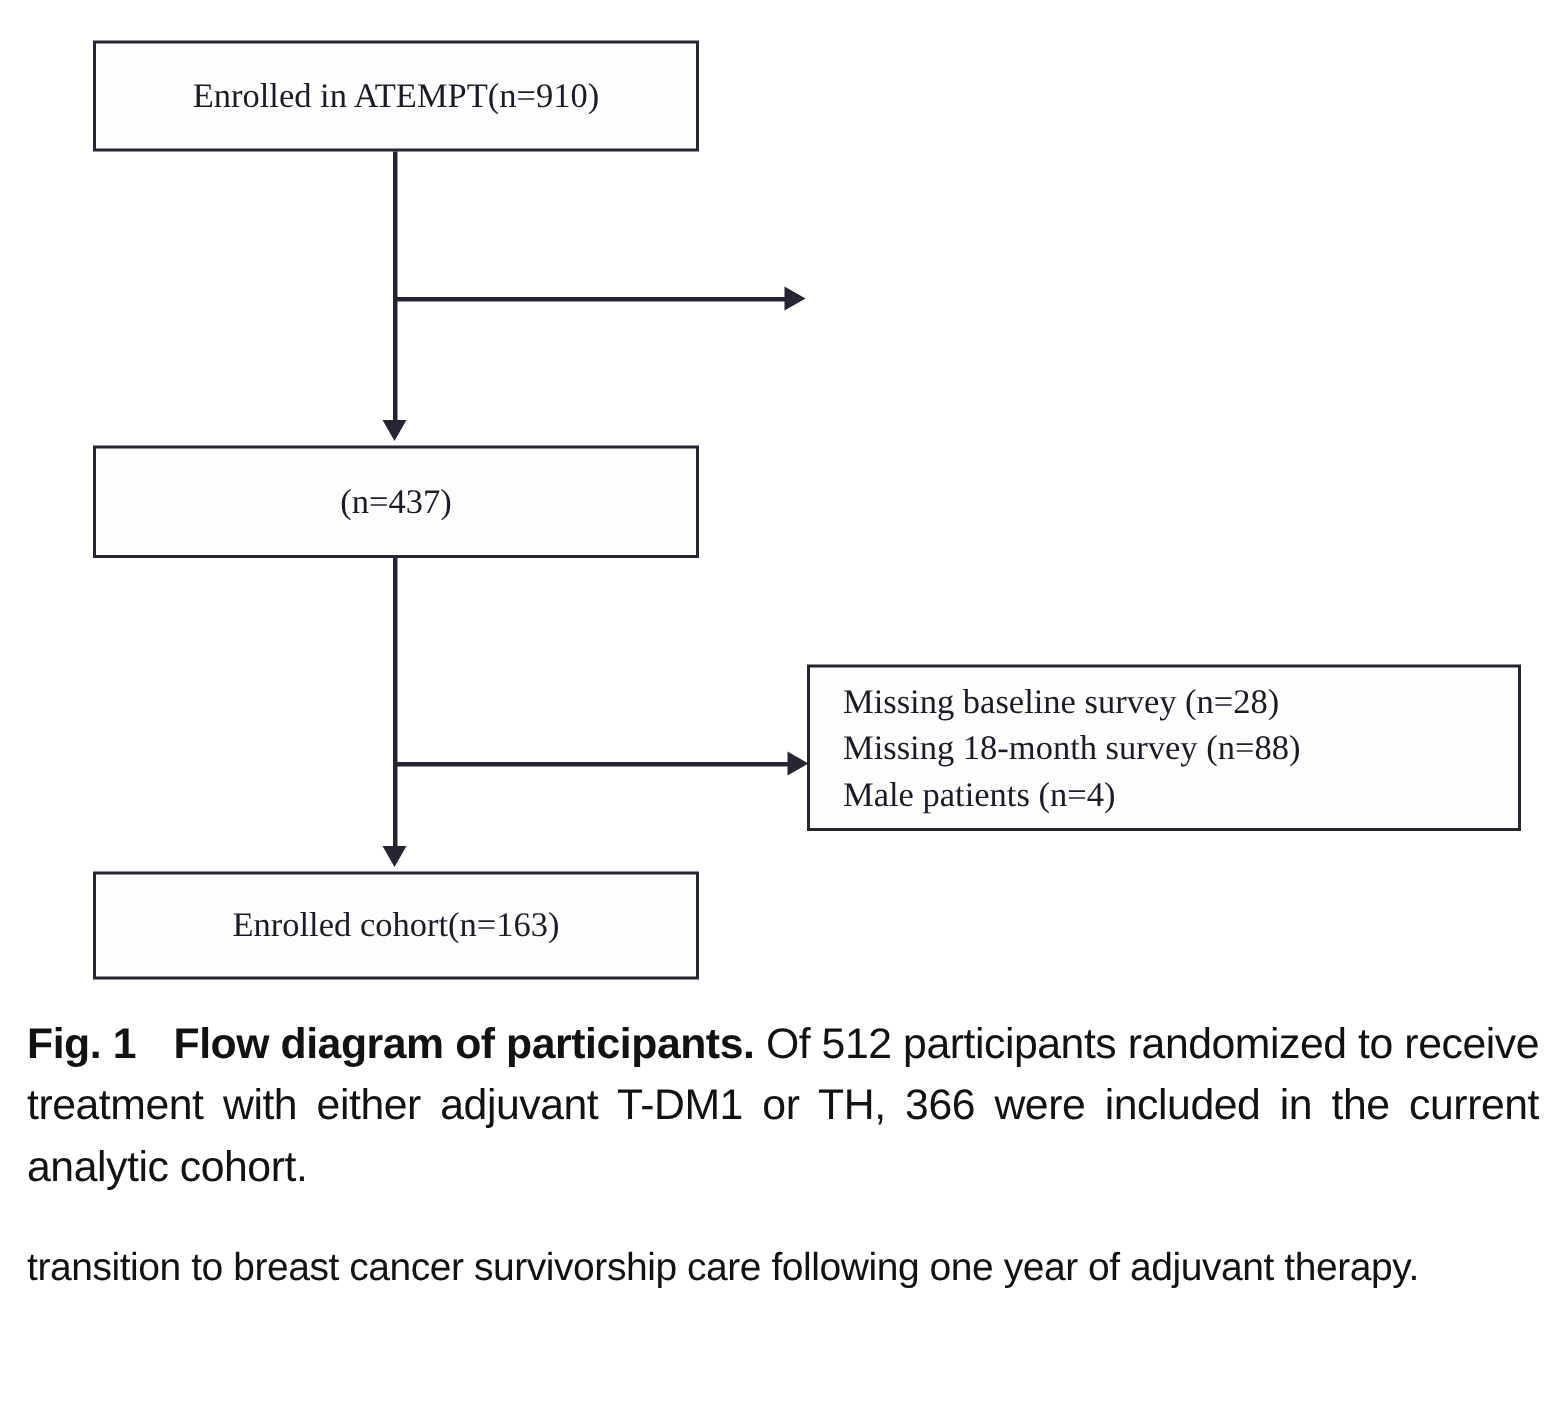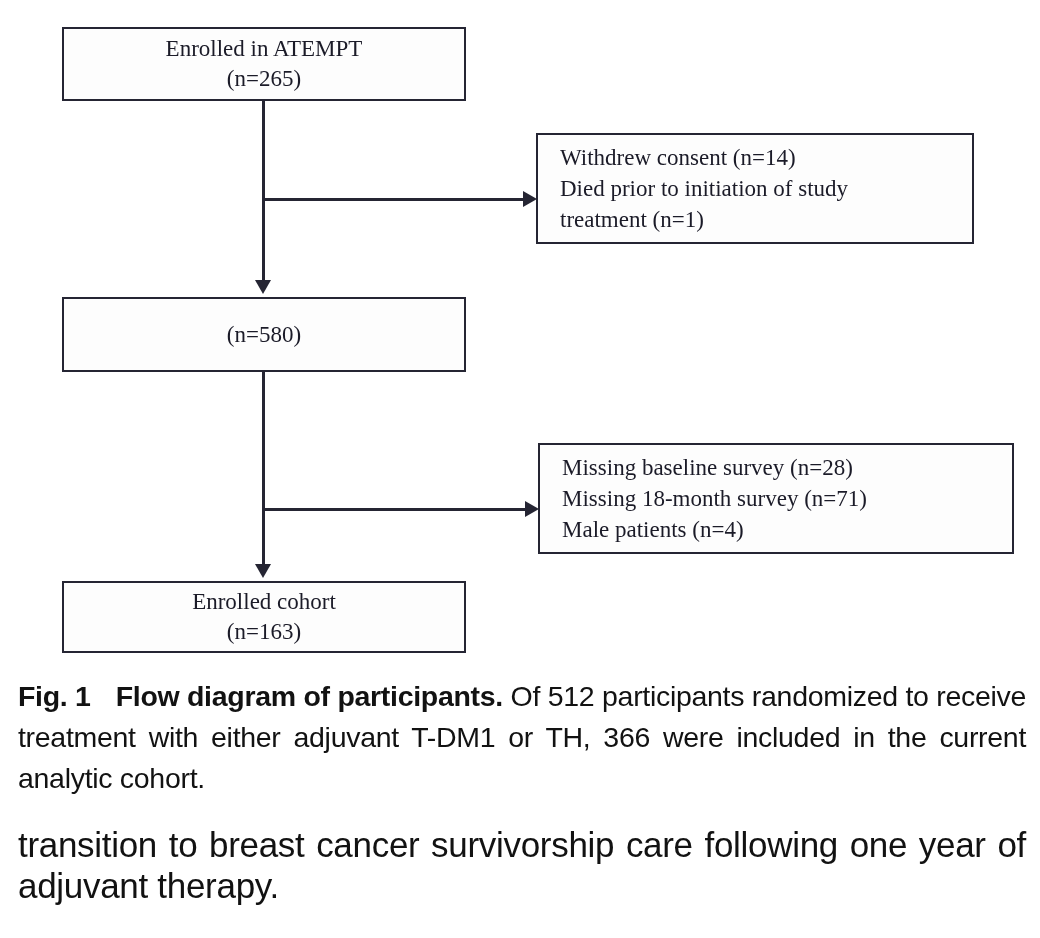--- a/index.html
+++ b/index.html
@@ -28,21 +28,21 @@
     position: absolute;
     box-sizing: border-box;
     background: #fdfdfd;
     border: 2.5px solid #252533;
     font-family: "Liberation Serif", serif;
     color: #1b1b28;
   }
 
   .flow-box.centered {
     display: flex;
-    flex-direction: column;
+    flex-direction: row;
     align-items: center;
     justify-content: center;
   }
 
   .flow-box.left-aligned {
     display: flex;
     flex-direction: column;
     align-items: flex-start;
     justify-content: center;
     padding-left: 22px;
@@ -116,60 +116,55 @@
     font-weight: bold;
   }
   #caption .fig-label { margin-right: 25px; }
 
   #body-text {
     position: absolute;
     left: 18px;
     top: 824px;
     width: 1008px;
     font-family: "Liberation Sans", sans-serif;
-    font-size: 35px;
+    font-size: 26px;
     line-height: 41px;
     letter-spacing: -0.3px;
     color: #121212;
     text-align: justify;
   }
 </style>
 </head>
 <body>
 
 <div id="figure-canvas">
 
   <div class="flow-box centered" id="box-enrolled">
     <div class="flow-line">Enrolled in ATEMPT</div>
-    <div class="flow-line">(n=265)</div>
+    <div class="flow-line">(n=910)</div>
   </div>
 
   <div class="conn conn-v" id="trunk-1"></div>
   <div class="conn conn-h" id="branch-1"></div>
   <div class="arrow-right" id="arrow-right-1"></div>
   <div class="arrow-down" id="arrow-down-1"></div>
 
-  <div class="flow-box left-aligned" id="box-withdrew">
-    <div class="flow-line">Withdrew consent (n=14)</div>
-    <div class="flow-line">Died prior to initiation of study</div>
-    <div class="flow-line">treatment (n=1)</div>
-  </div>
 
   <div class="flow-box centered" id="box-initiated">
-    <div class="flow-line">(n=580)</div>
+    <div class="flow-line">(n=437)</div>
   </div>
 
   <div class="conn conn-v" id="trunk-2"></div>
   <div class="conn conn-h" id="branch-2"></div>
   <div class="arrow-right" id="arrow-right-2"></div>
   <div class="arrow-down" id="arrow-down-2"></div>
 
   <div class="flow-box left-aligned" id="box-missing">
     <div class="flow-line">Missing baseline survey (n=28)</div>
-    <div class="flow-line">Missing 18-month survey (n=71)</div>
+    <div class="flow-line">Missing 18-month survey (n=88)</div>
     <div class="flow-line">Male patients (n=4)</div>
   </div>
 
   <div class="flow-box centered" id="box-analytic">
     <div class="flow-line">Enrolled cohort</div>
     <div class="flow-line">(n=163)</div>
   </div>
 
 </div>
 

